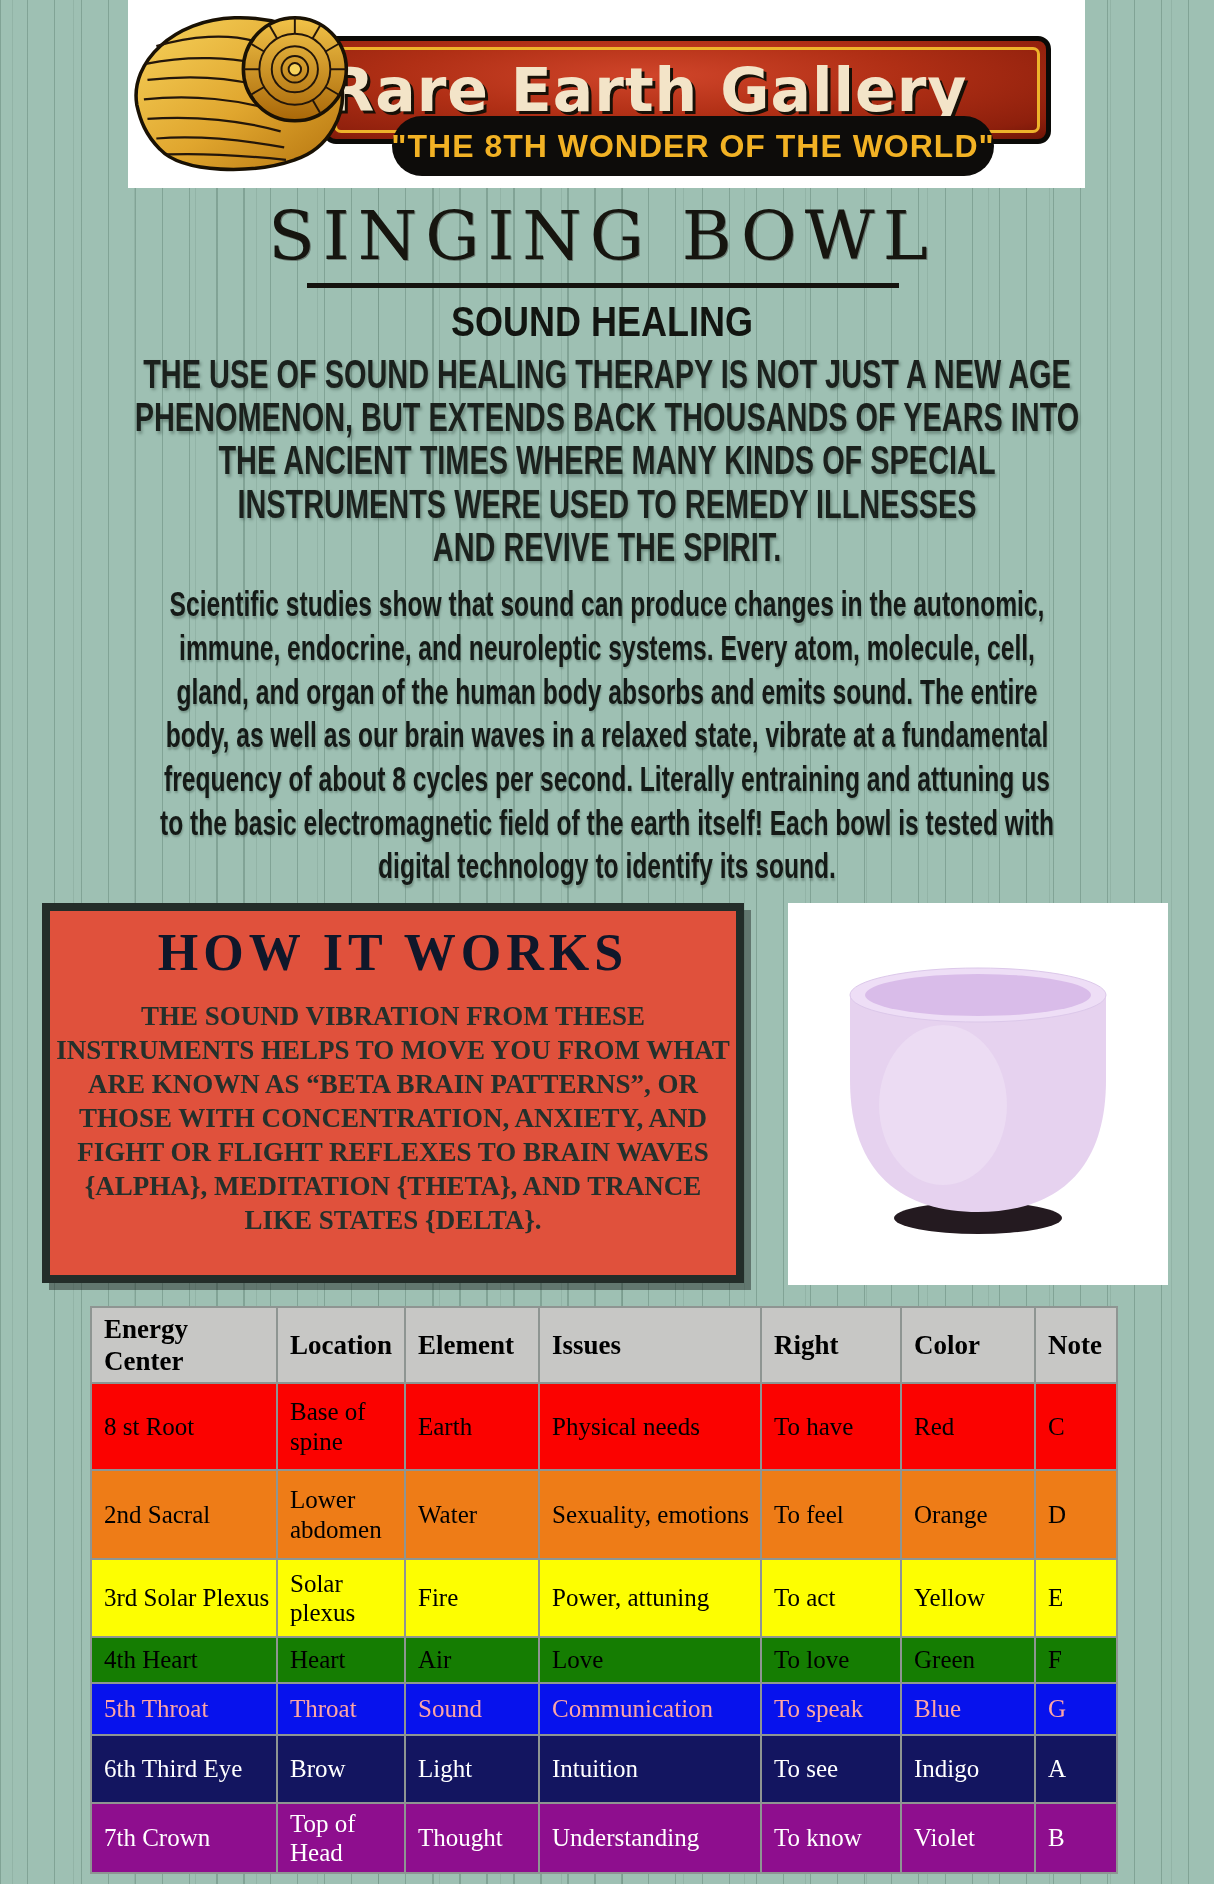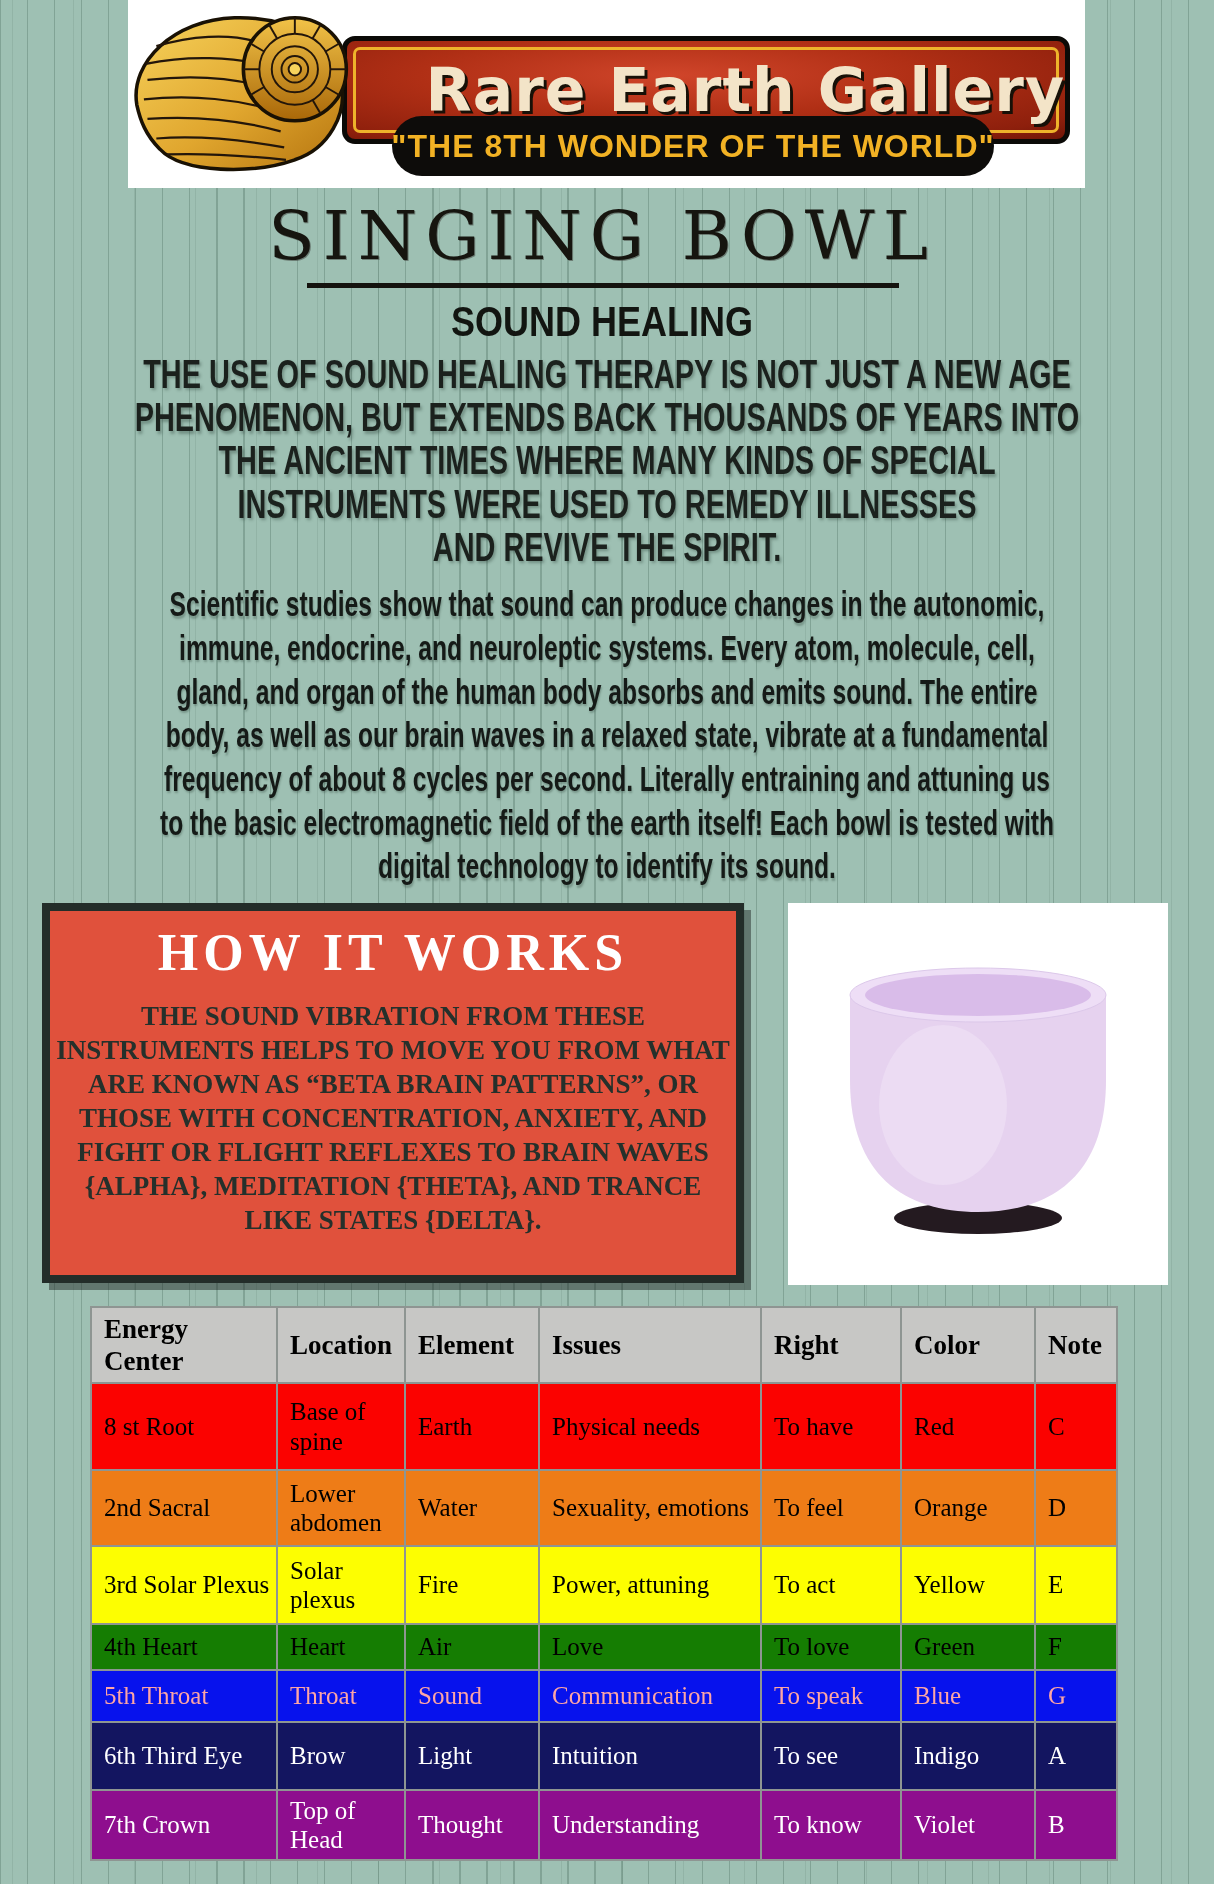--- a/index.html
+++ b/index.html
@@ -7,24 +7,24 @@
     position:relative;width:1214px;height:1884px;margin:0 auto;overflow:hidden;
     background-color:#9ec0b3;
     background-image:
       repeating-linear-gradient(90deg, rgba(94,128,114,.45) 0px, rgba(94,128,114,.45) 1.5px, transparent 1.5px, transparent 27px),
       repeating-linear-gradient(90deg, transparent 0px, transparent 12px, rgba(110,142,128,.25) 12px, rgba(110,142,128,.25) 13px, transparent 13px, transparent 61px);
     font-family:"Liberation Sans",sans-serif;
   }
   
   .white-band{position:absolute;left:128px;top:0;width:957px;height:188px;background:#ffffff;}
   .banner{
-    position:absolute;left:342px;top:36px;width:728px;height:108px;border-radius:13px;
+    position:absolute;left:323px;top:36px;width:728px;height:108px;border-radius:13px;
     border:5px solid #0b0a07;box-sizing:border-box;
     background:radial-gradient(ellipse at 45% 35%, #d0452a 0%, #b02f15 45%, #8d1f0c 85%, #6f1507 100%);
-    display:flex;align-items:center;justify-content:flex-end;
+    display:flex;align-items:center;justify-content:flex-start;
   }
   .banner::after{content:"";position:absolute;inset:6px;border:3px solid #eeb32b;border-radius:7px;pointer-events:none;}
   .brand{
     font-family:"DejaVu Sans",sans-serif;font-weight:700;font-size:60px;color:#f3e4c8;
     letter-spacing:1px;text-shadow:3px 3px 0 #171007;white-space:nowrap;z-index:2;
   }
   .tagline-pill{
     position:absolute;left:392px;top:116px;width:602px;height:60px;border-radius:30px;
     background:#0d0c0a;display:flex;align-items:center;justify-content:center;z-index:3;
   }
@@ -53,35 +53,35 @@
     transform:scale(.82,1.18);transform-origin:top center;
     text-shadow:1px 2px 2px rgba(35,55,46,.3);
   }
   
   .howbox{
     position:absolute;left:42px;top:903px;width:702px;height:380px;box-sizing:border-box;
     background:#e0513c;border:8px solid #232d29;box-shadow:7px 7px 0 rgba(25,32,29,.45);
   }
   .how-title{
     margin-top:12px;text-align:center;font-family:"Liberation Serif",serif;font-weight:700;
-    font-size:52px;letter-spacing:5px;color:#ffffff;
+    font-size:52px;letter-spacing:5px;color:#0f172a;
   }
   .how-lines{position:absolute;left:0;right:0;top:88px;text-align:center;
     font-family:"Liberation Serif",serif;font-weight:700;font-size:27px;line-height:34px;color:#25302b;}
   
   .bowl-frame{position:absolute;left:788px;top:903px;width:380px;height:382px;background:#ffffff;}
   .bowl-svg{position:absolute;left:50px;top:37px;}
   
   .chakra{position:absolute;left:90px;top:1306px;border-collapse:collapse;table-layout:fixed;width:1026px;
     font-family:"Liberation Serif",serif;}
   .chakra th,.chakra td{border:2px solid #8e9592;vertical-align:middle;text-align:left;
     padding:2px 6px 2px 12px;overflow:hidden;}
   .chakra th{font-size:27px;font-weight:700;color:#000;line-height:1.2;}
   .chakra td{font-size:25px;font-weight:400;line-height:1.18;}
-  .r-h{height:76px}.r-0{height:87px}.r-1{height:76px}.r-2{height:78px}
+  .r-h{height:76px}.r-0{height:87px}.r-1{height:89px}.r-2{height:78px}
   .r-3{height:46px}.r-4{height:52px}.r-5{height:68px}.r-6{height:70px}
 </style>
 </head>
 <body>
 
 <div class="canvas" style="background-color: rgb(158, 192, 179);">
 
   <div class="white-band"></div>
 
   <div class="banner">

